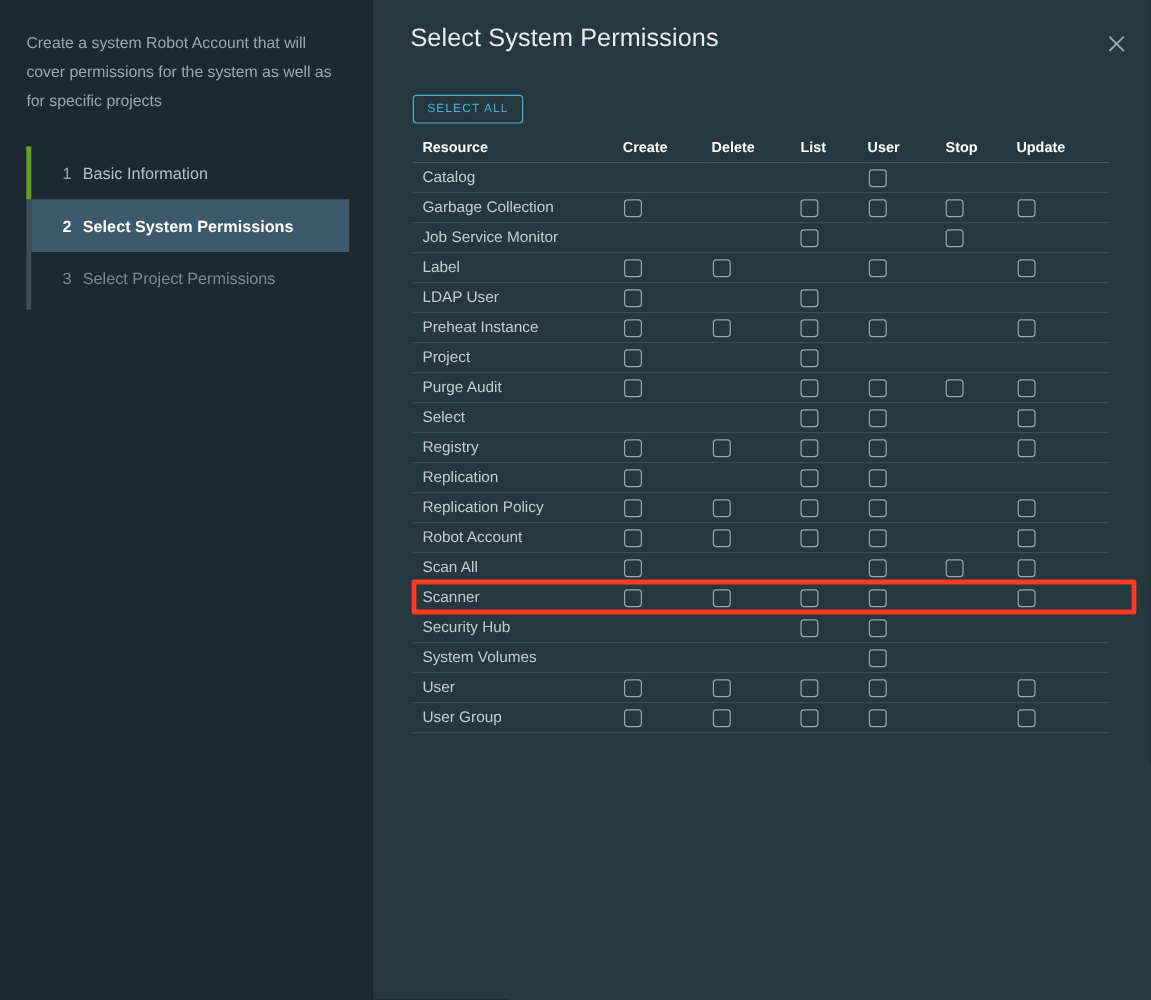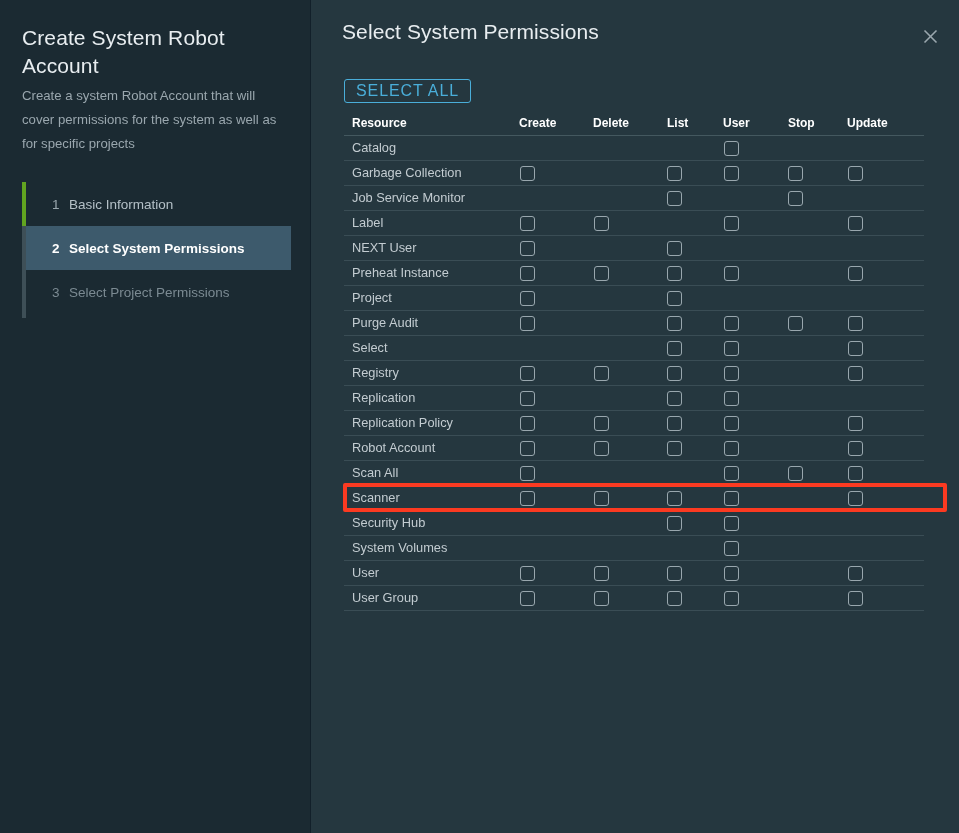--- a/index.html
+++ b/index.html
@@ -127,21 +127,21 @@
   .select-all-btn {
     position: absolute;
     left: 33px;
     top: 79px;
     height: 24px;
     padding: 0 11px;
     background: transparent;
     border: 1px solid #4aaed9;
     border-radius: 3px;
     color: #4aaed9;
-    font-size: 16px;
+    font-size: 10px;
     letter-spacing: 0.9px;
     font-family: "Liberation Sans", sans-serif;
     cursor: pointer;
     line-height: 22px;
   }
   
   .table-wrap {
     position: absolute;
     left: 33px;
     top: 112px;
@@ -244,21 +244,20 @@
     color: #0f2129;
     min-width: 72px;
   }
 </style>
 </head>
 <body>
 
 <div class="wizard">
 
   <div class="side-panel">
-    <div class="side-title">Create System Robot Account</div>
     <div class="side-desc">Create a system Robot Account that will cover permissions for the system as well as for specific projects</div>
 
     <div class="steps">
       <div class="steps-rail"></div>
       <div class="steps-rail-active"></div>
 
       <div class="step done">
         <span class="num">1</span>
         <span class="lbl">Basic Information</span>
       </div>
@@ -332,21 +331,21 @@
             <tr>
               <td class="res">Label</td>
               <td class="cb-cell c"><span class="cb"></span></td>
               <td class="cb-cell d"><span class="cb"></span></td>
               <td class="cb-cell l"></td>
               <td class="cb-cell r"><span class="cb"></span></td>
               <td class="cb-cell s"></td>
               <td class="cb-cell u"><span class="cb"></span></td>
             </tr>
             <tr>
-              <td class="res">NEXT User</td>
+              <td class="res">LDAP User</td>
               <td class="cb-cell c"><span class="cb"></span></td>
               <td class="cb-cell d"></td>
               <td class="cb-cell l"><span class="cb"></span></td>
               <td class="cb-cell r"></td>
               <td class="cb-cell s"></td>
               <td class="cb-cell u"></td>
             </tr>
             <tr>
               <td class="res">Preheat Instance</td>
               <td class="cb-cell c"><span class="cb"></span></td>

